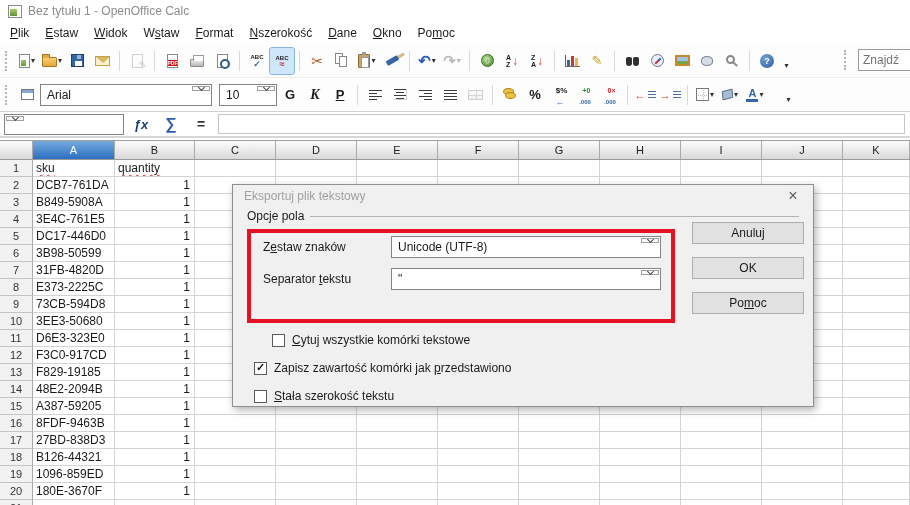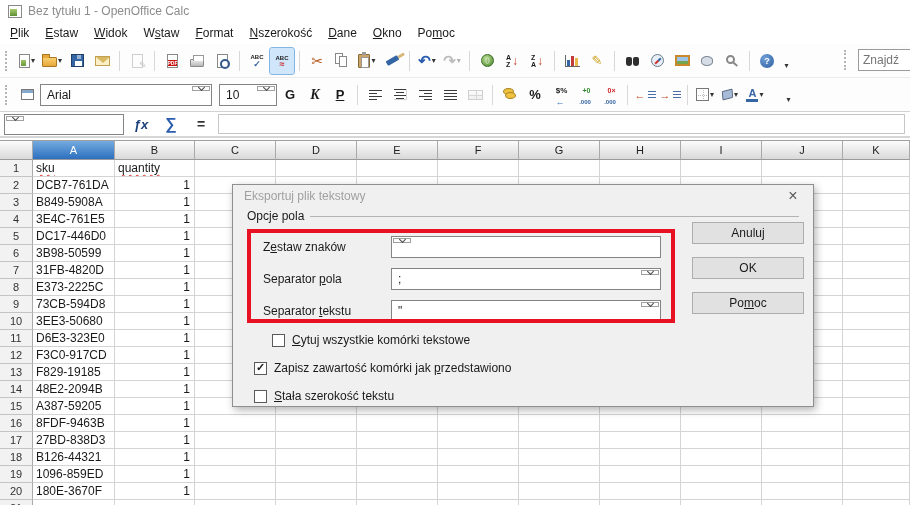--- a/index.html
+++ b/index.html
@@ -934,35 +934,27 @@
     <div class="dgroup">
       <span class="glabel">Opcje pola</span>
       <span class="gline"></span>
     </div>
     <div class="redbox"></div>
     <div class="dfields">
 
         <div class="frow">
           <span class="flabel"><span>Z</span><u>e</u><span>staw znaków</span></span>
           <span class="combo fcombo">
+            <span class="cval">Unicode (UTF-8)</span>
             <span class="cbtn">
               <i class="chev"></i>
             </span>
           </span>
         </div>
 
-        <div class="frow">
-          <span class="flabel"><span>Separator </span><u>p</u><span>ola</span></span>
-          <span class="combo fcombo">
-            <span class="cval">;</span>
-            <span class="cbtn">
-              <i class="chev"></i>
-            </span>
-          </span>
-        </div>
 
         <div class="frow">
           <span class="flabel"><span>Separator </span><u>t</u><span>ekstu</span></span>
           <span class="combo fcombo">
             <span class="cval">"</span>
             <span class="cbtn">
               <i class="chev"></i>
             </span>
           </span>
         </div>

